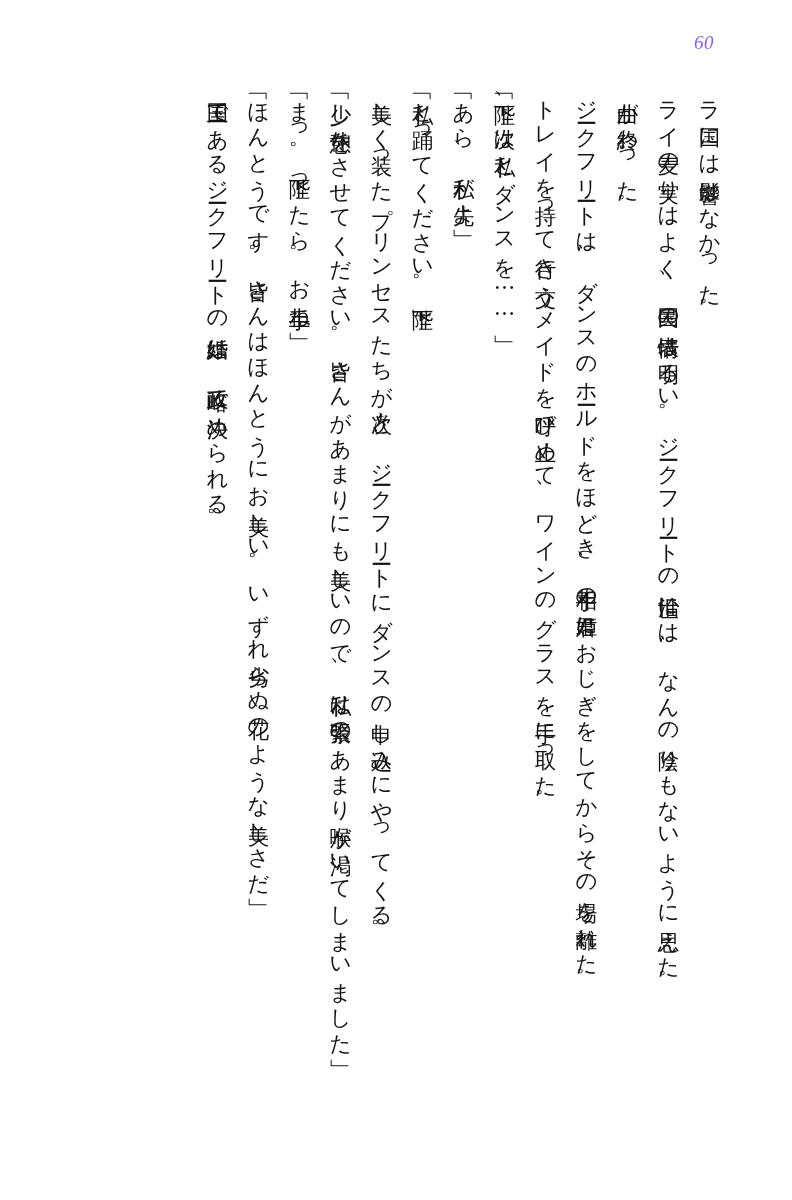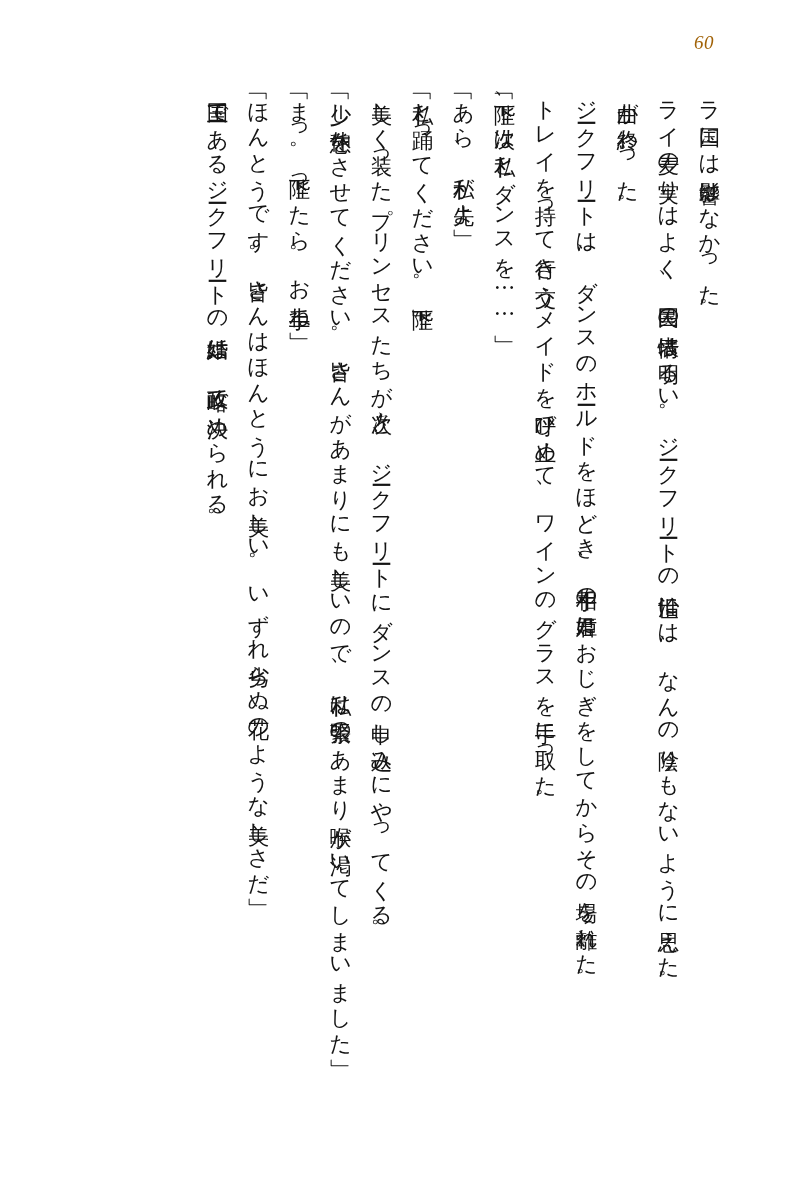--- a/index.html
+++ b/index.html
@@ -16,21 +16,21 @@
     font-family: "Liberation Serif", "DejaVu Serif", serif;
     color: #111111;
   }
   .page-number {
     position: absolute;
     top: 32px;
     right: 78px;
     font-size: 19px;
     font-style: italic;
     font-family: "Liberation Serif", serif;
-    color: #a16207;
+    color: #8b5cf6;
     letter-spacing: 0.5px;
   }
   .body-text {
     position: absolute;
     top: 86px;
     right: 62px;
     left: 52px;
     height: 1078px;
     writing-mode: vertical-rl;
     text-orientation: upright;

